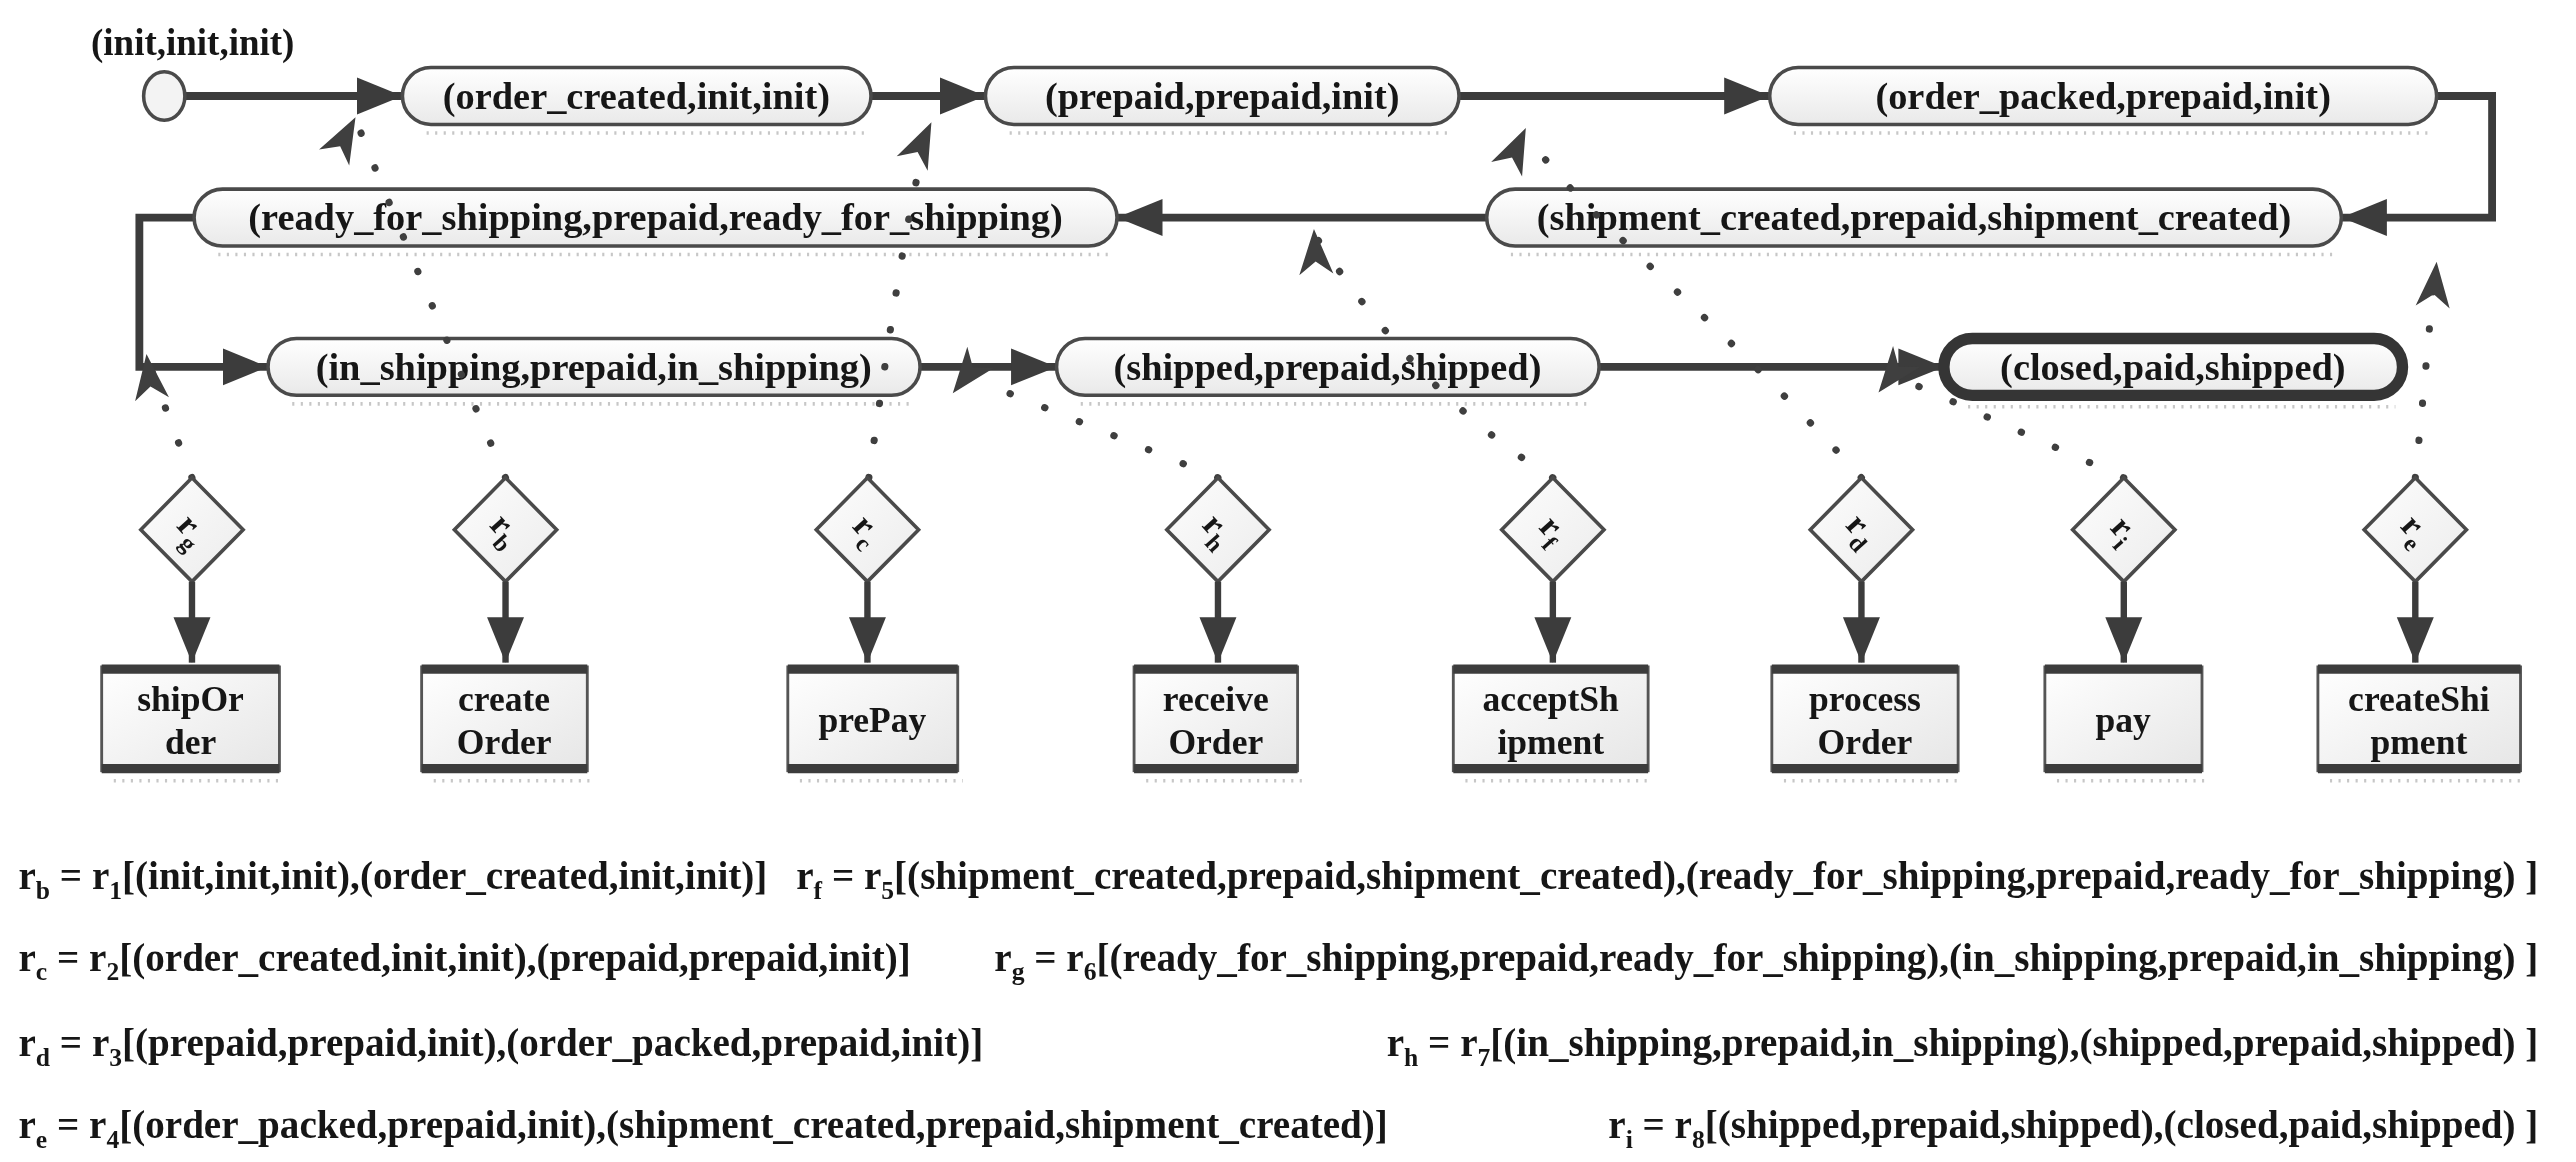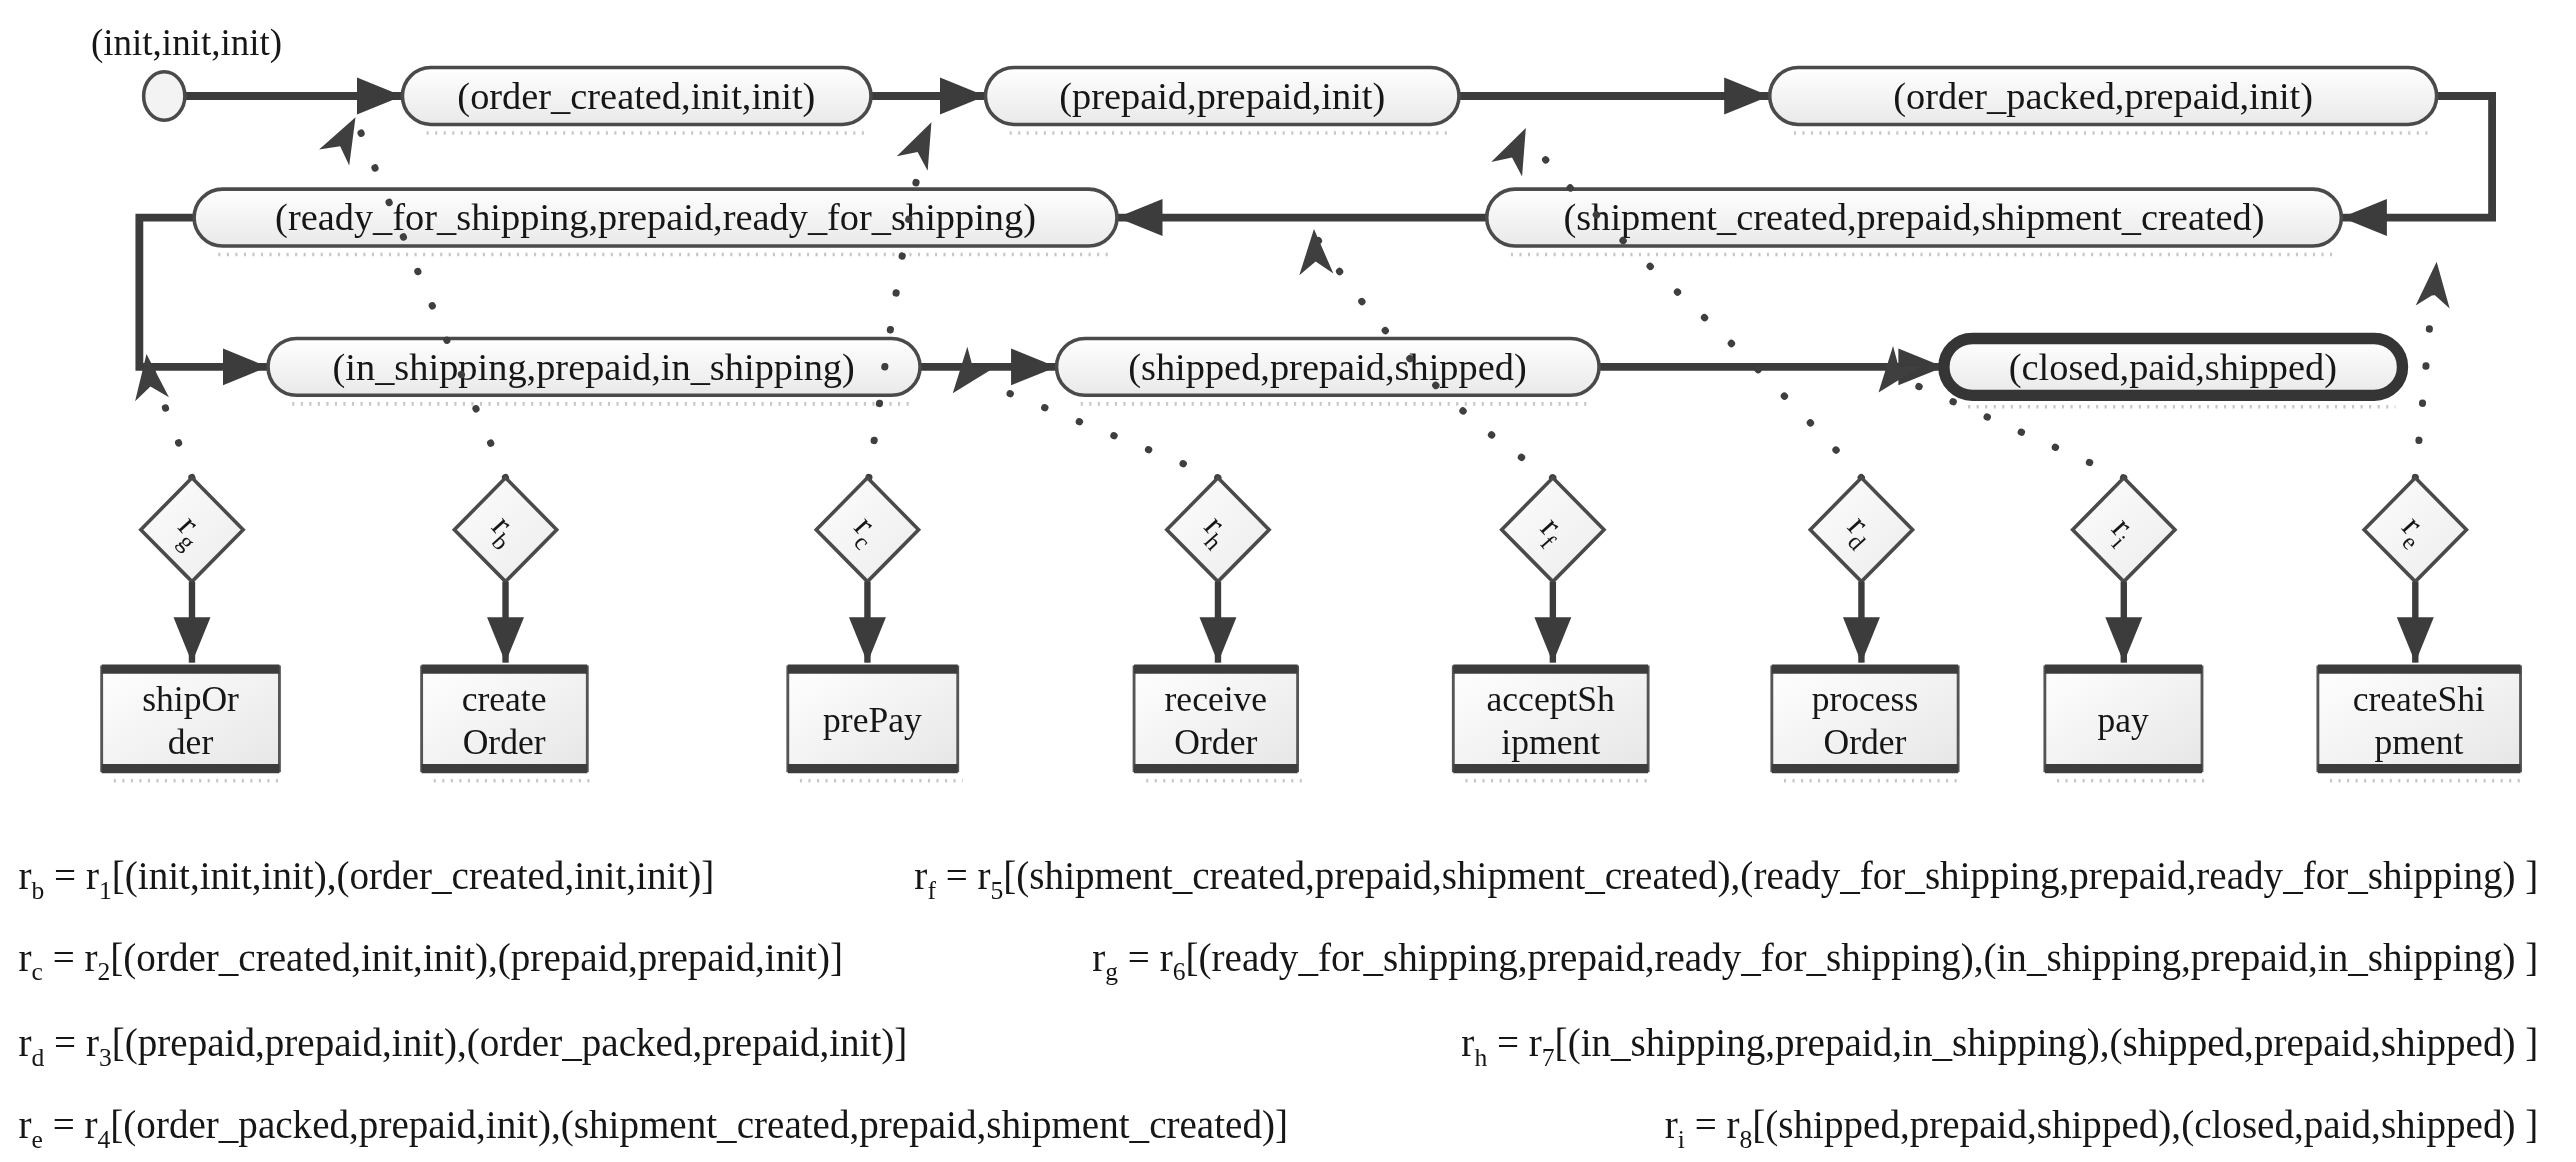--- a/index.html
+++ b/index.html
@@ -1,16 +1,16 @@
 <!DOCTYPE html>
 <html style="font-size:11.4px"><head>
 <meta charset="utf-8">
 <style>
   html,body{margin:0;padding:0;background:#ffffff;}
-  .fig-wrap{width:100%;max-width:2576px;margin:0 auto;}
+  .fig-wrap{width:100%;max-width:2576px;margin:0 auto;font-weight:bold;}
   svg{display:block;width:100%;height:auto;font-family:"Liberation Serif","DejaVu Serif",serif;}
   text{fill:#161616;white-space:pre;}
   .state-label{font-size:54px;}
   .init-label{font-size:52px;}
   .task-label{font-size:50px;}
   .rule-label{font-size:48px;}
   .rule-sub{font-size:34px;}
   .formula{font-size:55px;}
   .formula .sub{font-size:36px;}
   .state-shape{fill:url(#gradPill);stroke:#4a4a4a;stroke-width:5;}

